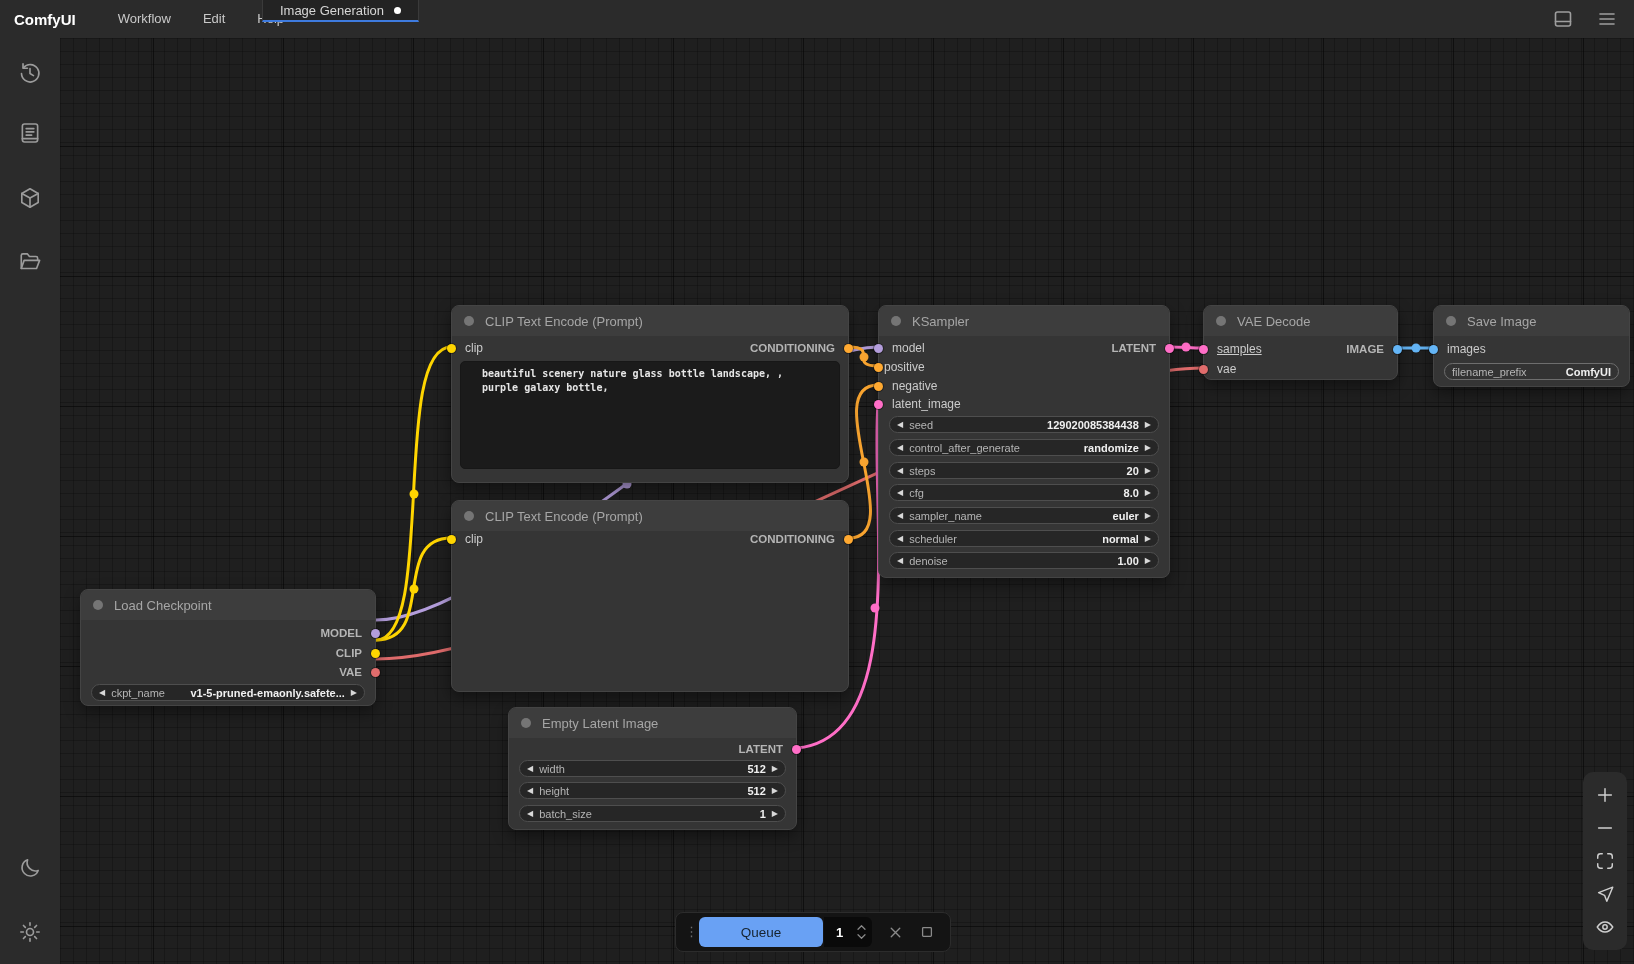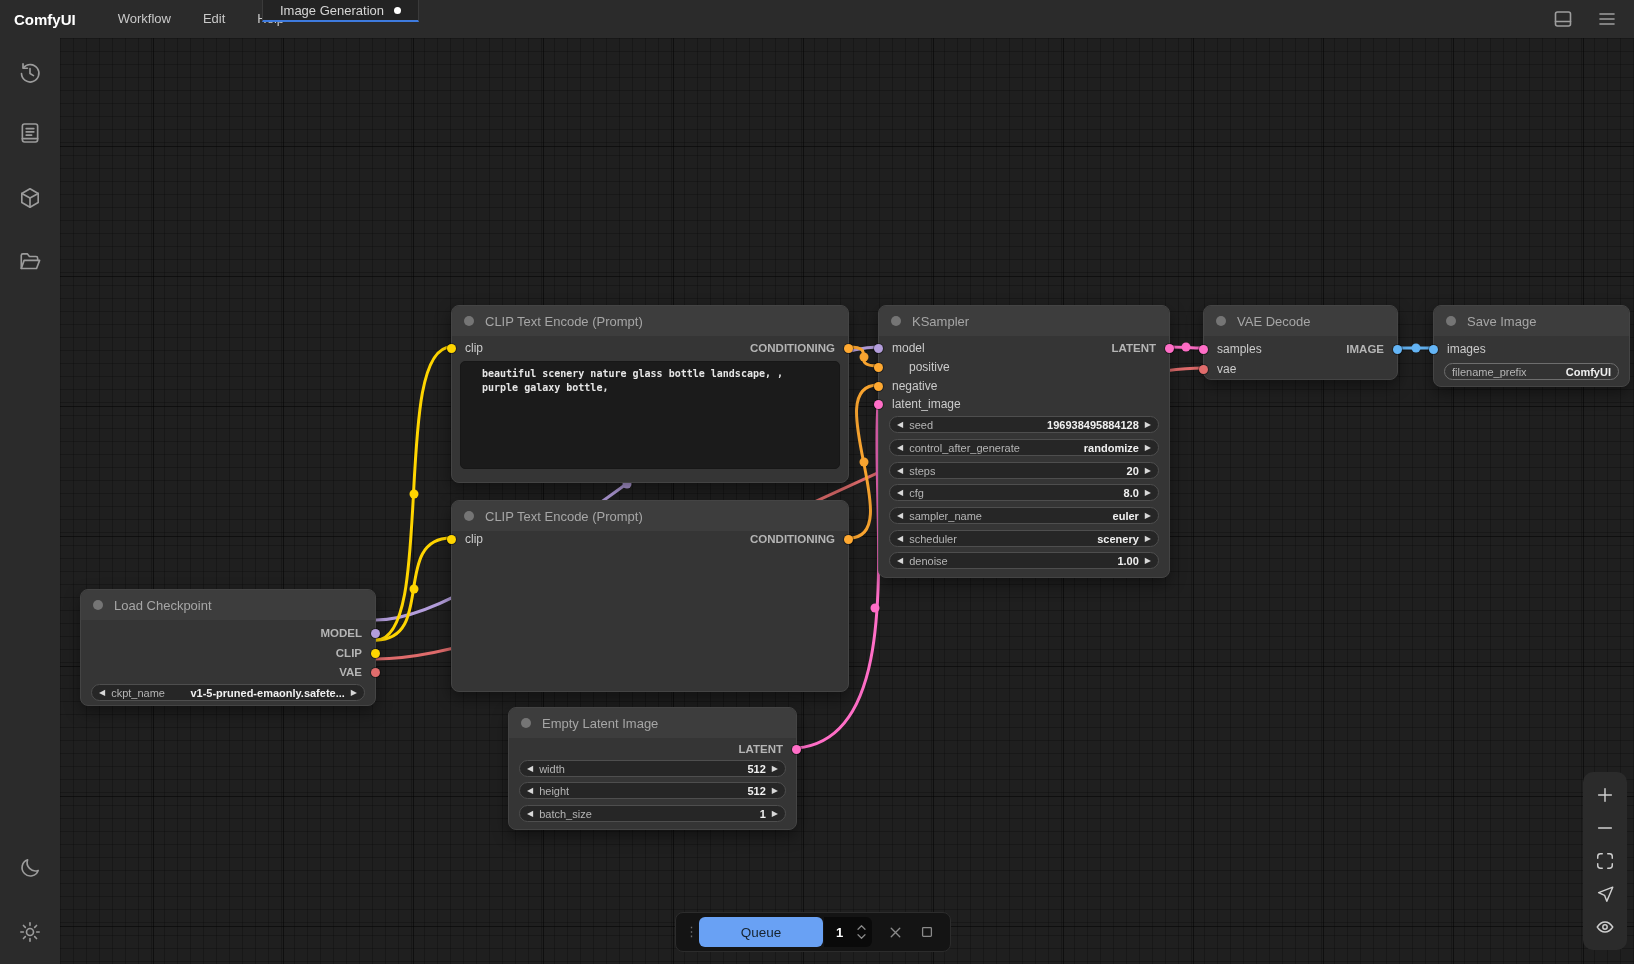--- a/index.html
+++ b/index.html
@@ -235,30 +235,30 @@
     <div class="node" style="left: 818px; top: 267px; width: 292px; height: 273px;">
       <div class="node-header">
         <div class="node-status-dot"></div>
         <div class="node-title">KSampler</div>
       </div>
       <div class="port-label out-label" style="right: 13px; top: 34px;">LATENT</div>
       <div class="port-dot" style="right: -5px; top: 37.5px; background: rgb(255, 110, 199);"></div>
       <div class="port-dot" style="left: -5px; top: 37.5px; background: rgb(179, 157, 219);"></div>
       <div class="port-label" style="left: 13px; top: 34px;">model</div>
       <div class="port-dot" style="left: -5px; top: 56.5px; background: rgb(255, 169, 49);"></div>
-      <div class="port-label" style="left: 30px; top: 53px;">positive</div>
+      <div class="port-label" style="left: 5px; top: 53px;">positive</div>
       <div class="port-dot" style="left: -5px; top: 75.5px; background: rgb(255, 169, 49);"></div>
       <div class="port-label" style="left: 13px; top: 72px;">negative</div>
       <div class="port-dot" style="left: -5px; top: 93.5px; background: rgb(255, 110, 199);"></div>
       <div class="port-label" style="left: 13px; top: 90px;">latent_image</div>
       <div class="widget" style="top: 110px;">
         <div class="w-arrow">◀</div>
         <div class="w-label">seed</div>
         <div class="w-spacer"></div>
-        <div class="w-value">196938495884128</div>
+        <div class="w-value">129020085384438</div>
         <div class="w-arrow">▶</div>
       </div>
       <div class="widget" style="top: 133px;">
         <div class="w-arrow">◀</div>
         <div class="w-label">control_after_generate</div>
         <div class="w-spacer"></div>
         <div class="w-value">randomize</div>
         <div class="w-arrow">▶</div>
       </div>
       <div class="widget" style="top: 156px;">
@@ -279,40 +279,40 @@
         <div class="w-arrow">◀</div>
         <div class="w-label">sampler_name</div>
         <div class="w-spacer"></div>
         <div class="w-value">euler</div>
         <div class="w-arrow">▶</div>
       </div>
       <div class="widget" style="top: 224px;">
         <div class="w-arrow">◀</div>
         <div class="w-label">scheduler</div>
         <div class="w-spacer"></div>
-        <div class="w-value">scenery</div>
+        <div class="w-value">normal</div>
         <div class="w-arrow">▶</div>
       </div>
       <div class="widget" style="top: 246px;">
         <div class="w-arrow">◀</div>
         <div class="w-label">denoise</div>
         <div class="w-spacer"></div>
         <div class="w-value">1.00</div>
         <div class="w-arrow">▶</div>
       </div>
     </div>
     <div class="node" style="left: 1143px; top: 267px; width: 195px; height: 75px;">
       <div class="node-header">
         <div class="node-status-dot"></div>
         <div class="node-title">VAE Decode</div>
       </div>
       <div class="port-label out-label" style="right: 13px; top: 35px;">IMAGE</div>
       <div class="port-dot" style="right: -5px; top: 38.5px; background: rgb(100, 181, 246);"></div>
       <div class="port-dot" style="left: -5px; top: 38.5px; background: rgb(255, 110, 199);"></div>
-      <div class="port-label" style="left: 13px; top: 35px;">samples</div>
+      <div class="port-label" style="left: 13px; top: 35px; text-decoration: underline;">samples</div>
       <div class="port-dot" style="left: -5px; top: 58.5px; background: rgb(224, 108, 108);"></div>
       <div class="port-label" style="left: 13px; top: 55px;">vae</div>
     </div>
     <div class="node" style="left: 1373px; top: 267px; width: 197px; height: 82px;">
       <div class="node-header">
         <div class="node-status-dot"></div>
         <div class="node-title">Save Image</div>
       </div>
       <div class="port-dot" style="left: -5px; top: 38.5px; background: rgb(100, 181, 246);"></div>
       <div class="port-label" style="left: 13px; top: 35px;">images</div>

